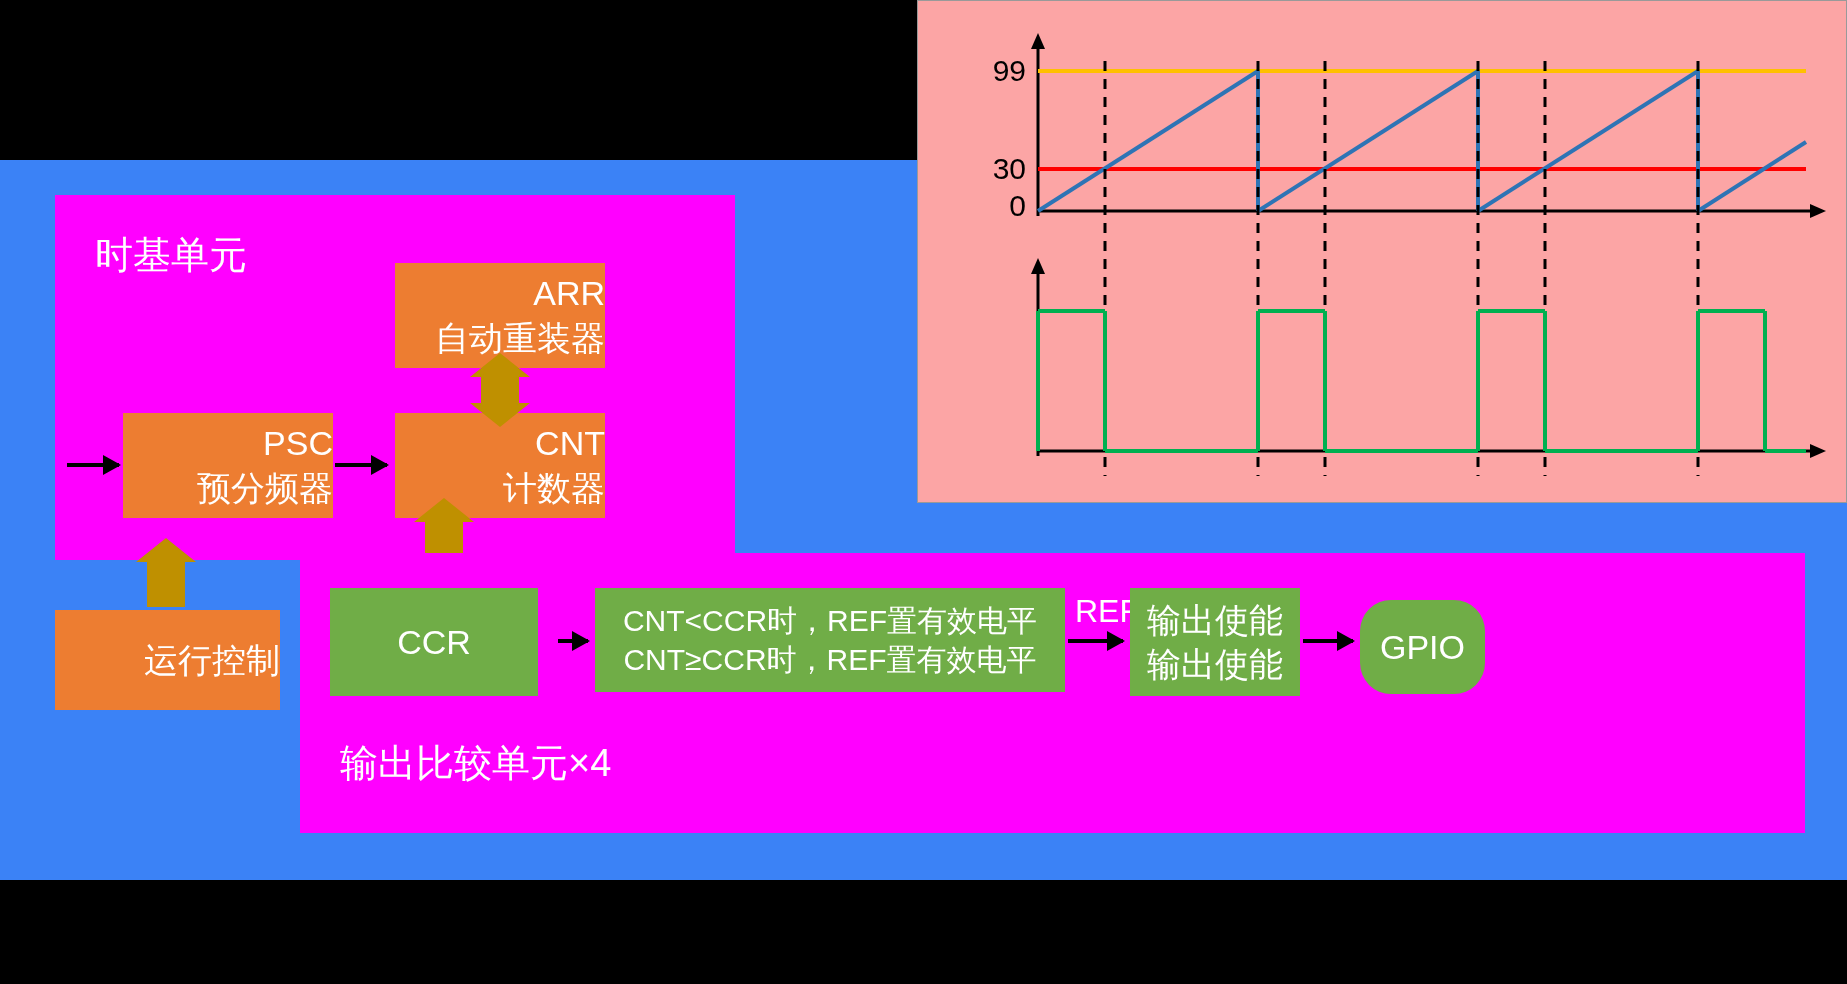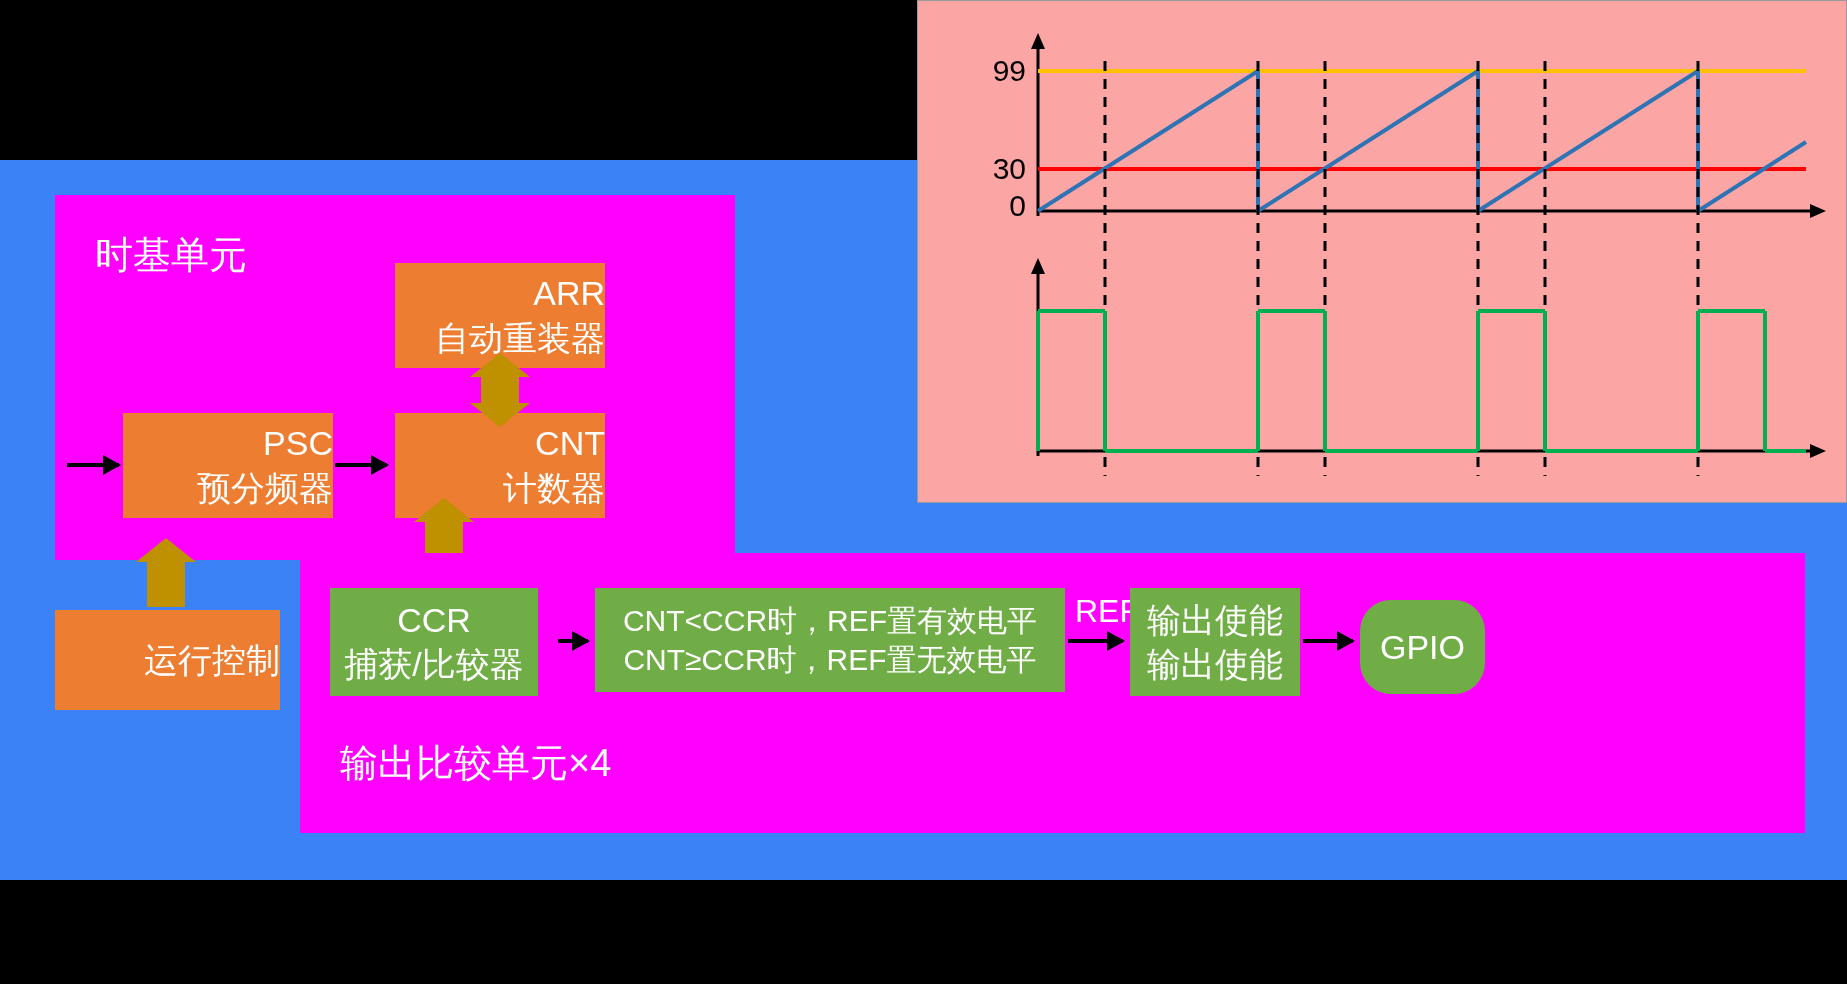--- a/index.html
+++ b/index.html
@@ -187,28 +187,27 @@
 
   <div class="block run-ctrl-block">
     <span>运行控制</span>
   </div>
 
   <div class="up-arrow" style="left:147px; top:400px; height:47px;"></div>
 
   <div class="oc-unit">
     <div class="block-green ccr-block">
       <span>CCR</span>
-      <span>捕获/比较器</span>
     </div>
 
     <div class="h-arrow" style="left:258px; top:86px; width:30px;"></div>
 
     <div class="block-green logic-block">
       <span>CNT&lt;CCR时，REF置有效电平</span>
-      <span>CNT≥CCR时，REF置无效电平</span>
+      <span>CNT≥CCR时，REF置有效电平</span>
     </div>
 
     <span class="ref-label">REF</span>
 
     <div class="h-arrow" style="left:768px; top:86px; width:55px;"></div>
 
     <div class="block-green polarity-block">
       <span>输出使能</span>
       <span>输出使能</span>
     </div>

